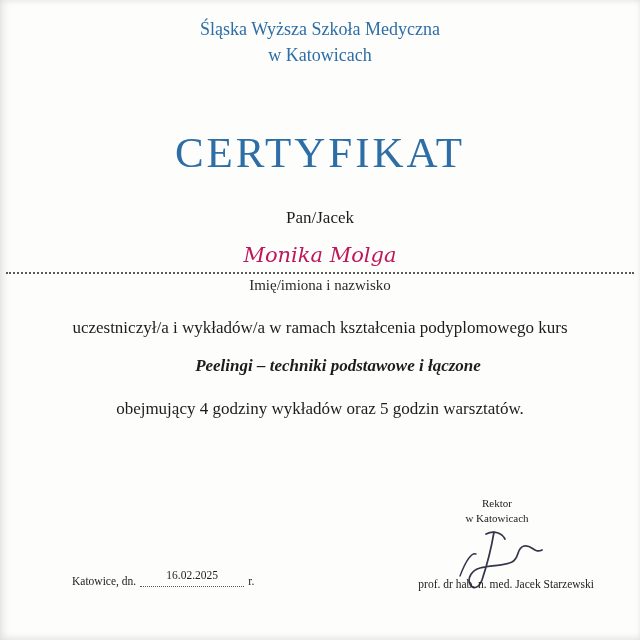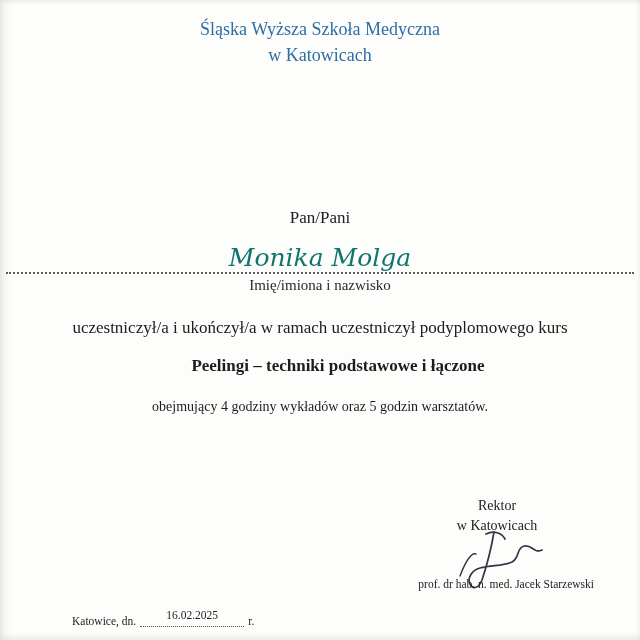--- a/index.html
+++ b/index.html
@@ -40,70 +40,70 @@
     font-weight: 400;
     letter-spacing: 3px;
     color: var(--accent, #2e6ea6);
   }
   .salutation {
     top: 208px;
     font-size: 17px;
   }
   .recipient-name {
     top: 243px;
-    font-size: 25px;
+    font-size: 21px;
     font-style: italic;
     font-family: "DejaVu Serif", serif;
-    color: #0f766e;
+    color: #be185d;
   }
   .name-dotted-line {
     position: absolute;
     top: 272px;
     left: 6px;
     right: 6px;
     height: 0;
     border-bottom: 2px dotted #5a5a5a;
   }
   .name-caption {
     top: 277px;
     font-size: 15px;
     color: #2a2a2a;
   }
   .body-line1 { top: 318px; font-size: 17px; }
   .course-title {
     top: 356px;
     font-size: 17px;
+    font-style: italic;
     font-weight: bold;
     margin-left: 36px;
   }
-  .body-line2 { top: 399px; font-size: 14px; }
+  .body-line2 { top: 399px; font-size: 17px; }
   .signatory-block {
     position: absolute;
     top: 496px;
     left: 378px;
     width: 238px;
     text-align: center;
-    font-size: 14px;
+    font-size: 11px;
     line-height: 1.4;
     color: #222;
   }
   .signature-svg {
     position: absolute;
     left: 442px;
     top: 526px;
   }
   .footer-left {
     position: absolute;
     left: 72px;
     top: 572px;
     font-size: 11.5px;
     display: flex;
     align-items: flex-end;
     color: #222;
-    margin-top: 40px;
   }
   .date-dotted {
     position: relative;
     width: 104px;
     margin: 0 4px;
     border-bottom: 1.5px dotted #555;
     height: 14px;
   }
   .date-value {
     position: absolute;
@@ -127,28 +127,29 @@
 </head>
 <body>
 
 <div class="certificate">
 
   <div class="abs-center institution">
     <div>Śląska Wyższa Szkoła Medyczna</div>
     <div>w Katowicach</div>
   </div>
 
+  <h1 class="abs-center cert-title">CERTYFIKAT</h1>
 
-  <div class="abs-center salutation">Pan/Pani</div>
+  <div class="abs-center salutation">Pan/Jacek</div>
 
   <div class="abs-center recipient-name">Monika Molga</div>
   <div class="name-dotted-line"></div>
   <div class="abs-center name-caption">Imię/imiona i nazwisko</div>
 
-  <div class="abs-center body-line1">uczestniczył/a i ukończył/a w ramach uczestniczył podyplomowego kurs</div>
+  <div class="abs-center body-line1">uczestniczył/a i wykładów/a w ramach kształcenia podyplomowego kurs</div>
   <div class="abs-center course-title">Peelingi – techniki podstawowe i łączone</div>
   <div class="abs-center body-line2">obejmujący 4 godziny wykładów oraz 5 godzin warsztatów.</div>
 
   <div class="signatory-block">
     <div>Rektor</div>
     <div>w Katowicach</div>
   </div>
 
   <svg class="signature-svg" width="120" height="68" viewBox="0 0 120 68" fill="none" xmlns="http://www.w3.org/2000/svg">
     <path d="M44 8 C 52 4, 60 7, 63 13" stroke="#34344a" stroke-width="1.7" fill="none" stroke-linecap="round"></path>

